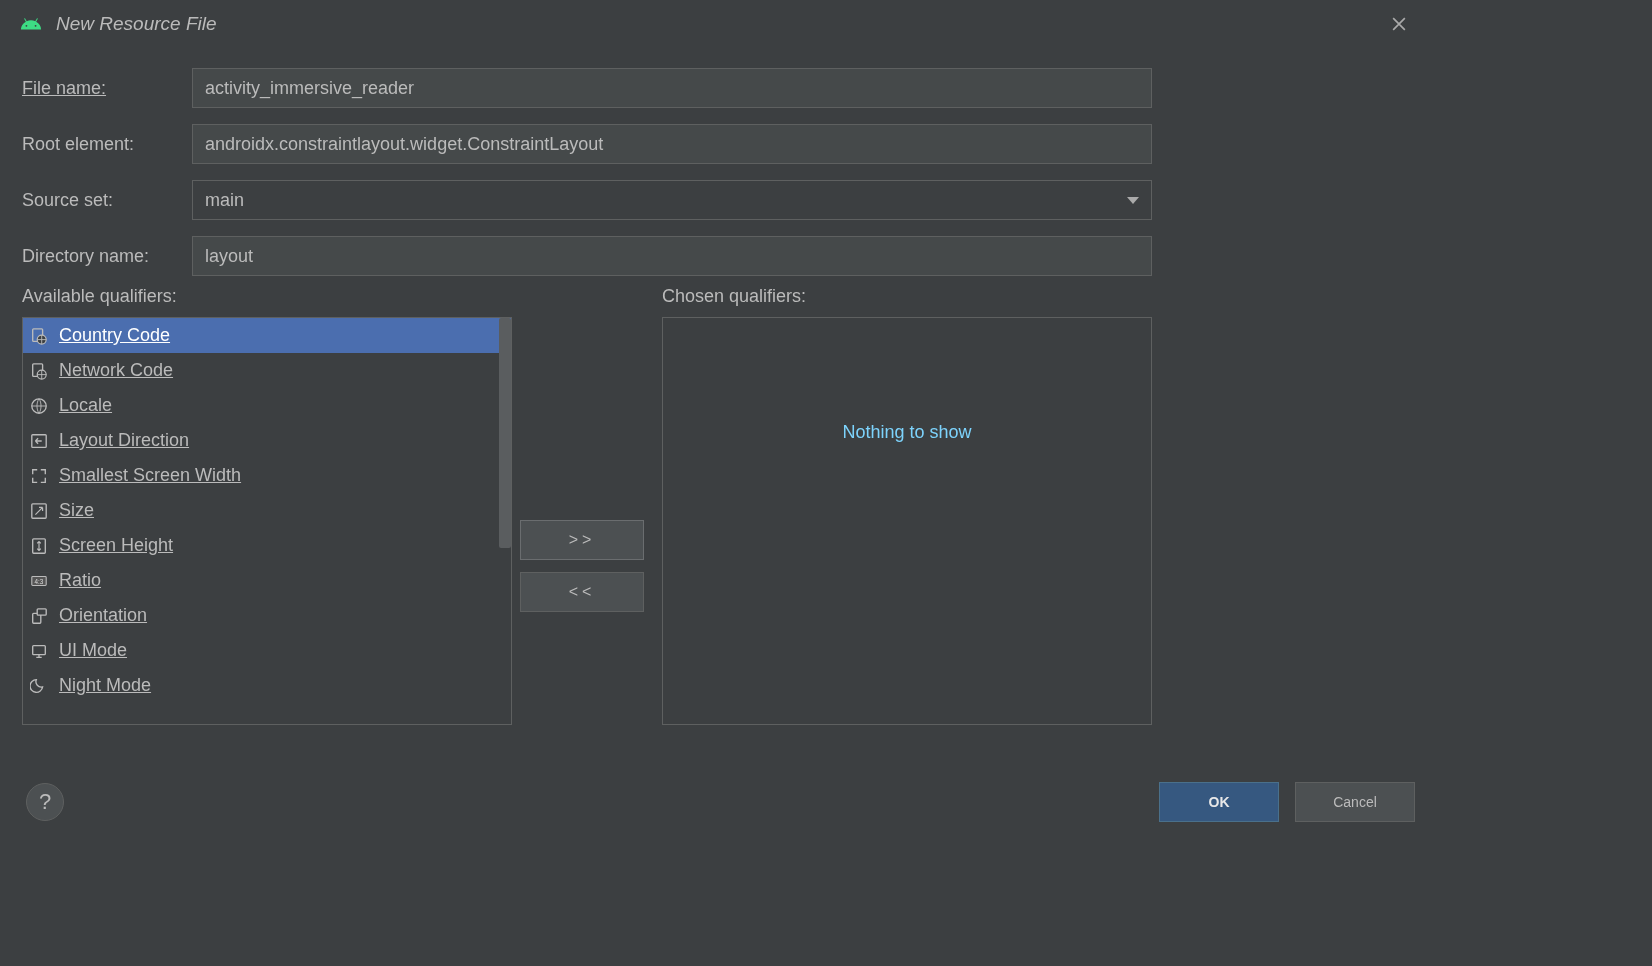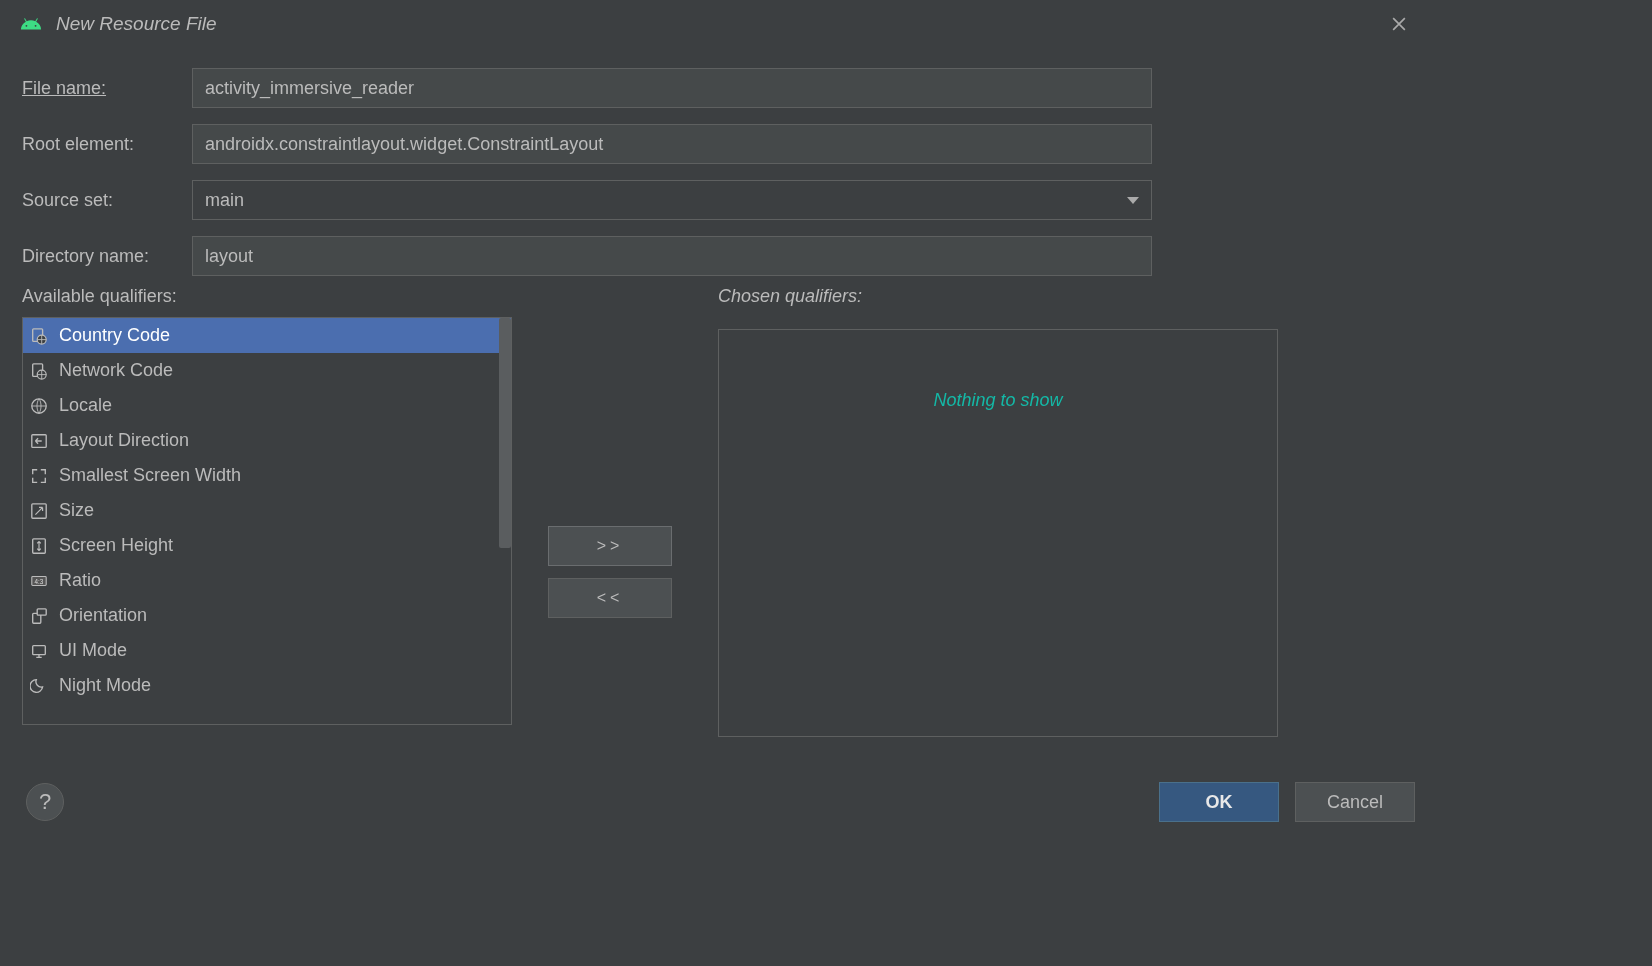--- a/index.html
+++ b/index.html
@@ -78,60 +78,61 @@
     cursor: pointer;
   }
   .caret-down {
     width: 0; height: 0;
     border-left: 6px solid transparent;
     border-right: 6px solid transparent;
     border-top: 7px solid #aaa;
   }
   .qualifiers-section {
     display: flex;
-    gap: 28px;
+    gap: 0;
     margin-top: -6px;
+    align-items: center;
   }
   .qual-col {
     display: flex;
     flex-direction: column;
   }
   .qual-col.left { width: 490px; }
   .qual-col.mid  { width: 140px; justify-content: center; align-items: center; gap: 12px; padding-top: 120px; }
-  .qual-col.right { width: 560px; margin-left: 10px; font-style: italic; }
+  .qual-col.right { width: 490px; margin-left: 10px; }
   .qual-label {
     font-size: 18px;
     color: #bbbbbb;
     margin-bottom: 10px;
   }
   .listbox {
     background: #3c3f41;
     border: 1px solid #5e6060;
     height: 408px;
     overflow-y: auto;
     position: relative;
   }
   .listbox.right-empty {
     display: flex;
     align-items: flex-start;
     justify-content: center;
-    color: #14b8a6;
-    padding-top: 60px;
-    font-size: 18px;
-    margin-top: 12px;
+    color: #7dd3fc;
+    padding-top: 104px;
+    font-size: 18px;
   }
   .list-item {
     display: flex;
     align-items: center;
     height: 35px;
     padding: 0 6px;
     cursor: pointer;
     color: #bbbbbb;
     font-size: 18px;
     gap: 10px;
+    text-decoration: underline;
   }
   .list-item.selected {
     background: #4b6eaf;
     color: #ffffff;
   }
   .list-item .icon {
     width: 20px; height: 20px;
     display: inline-flex;
     align-items: center;
     justify-content: center;
@@ -178,21 +179,21 @@
     font-size: 22px;
     cursor: pointer;
   }
   .footer .spacer { flex: 1; }
   .btn {
     min-width: 120px;
     height: 40px;
     border: 1px solid #5e6060;
     background: #4c5052;
     color: #bbbbbb;
-    font-size: 18px;
+    font-size: 14px;
     padding: 0 30px;
     margin-left: 16px;
     cursor: pointer;
     display: flex;
     align-items: center;
     justify-content: center;
   }
   .btn.primary {
     background: #365880;
     border-color: #4a708b;

